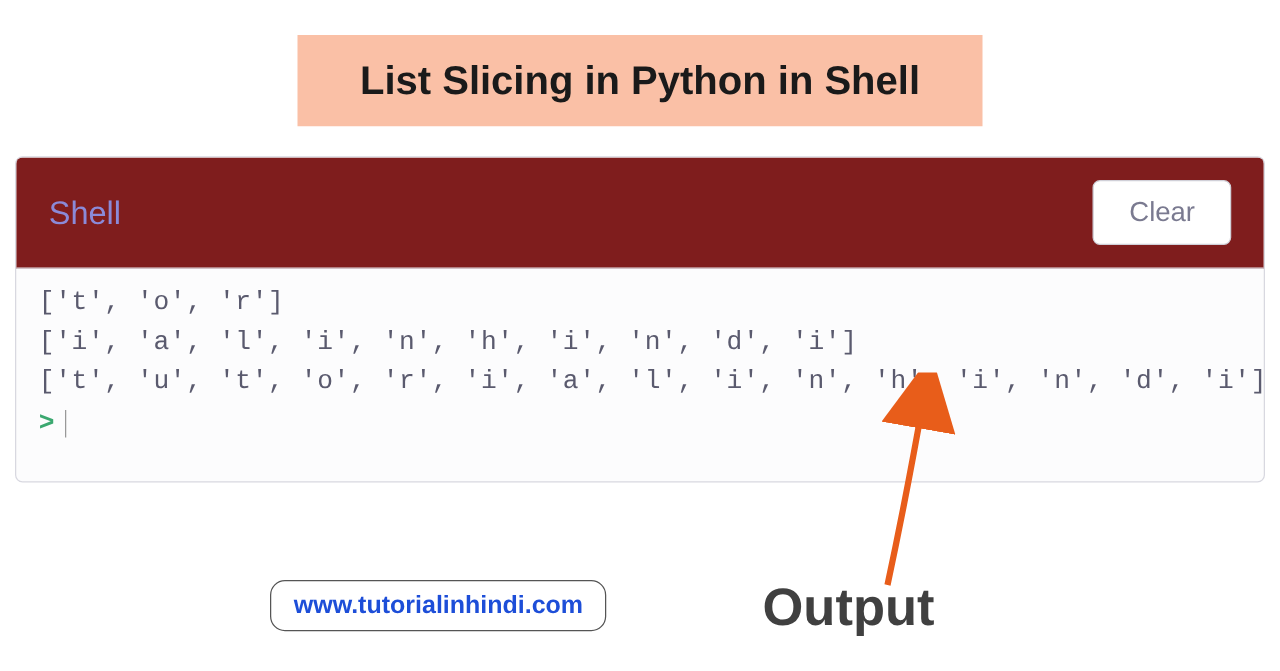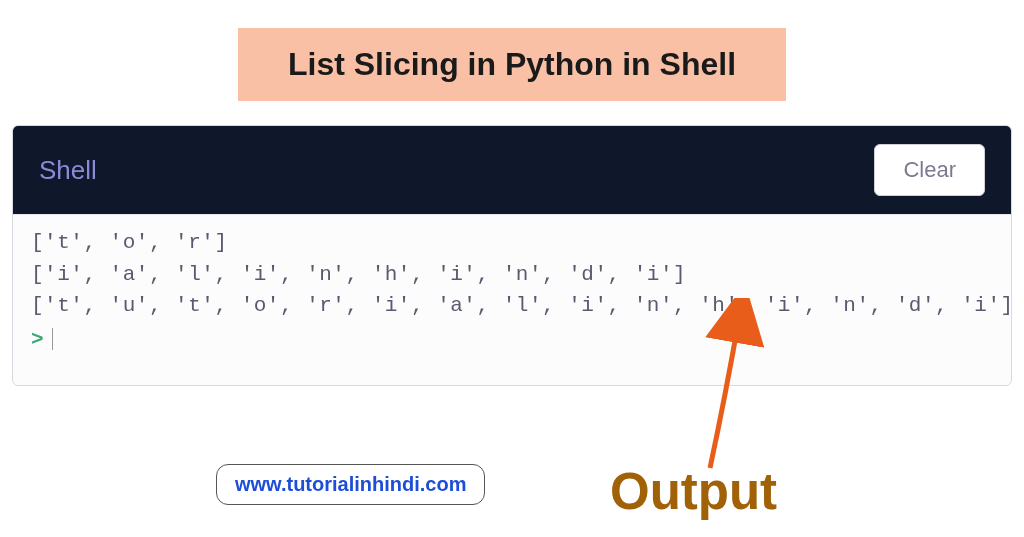--- a/index.html
+++ b/index.html
@@ -32,21 +32,21 @@
       border-radius: 6px;
       background: #fcfcfd;
       overflow: hidden;
     }
     .console-header {
       display: flex;
       justify-content: space-between;
       align-items: center;
       padding: 18px 26px;
       border-bottom: 1px solid #e5e5ec;
-      background: #0f172a;
+      background: #7f1d1d;
     }
     .shell-label {
       color: #8b8ad8;
       font-size: 26px;
       font-weight: 500;
       font-family: Arial, sans-serif;
     }
     .clear-button {
       border: 1px solid #d0d0d8;
       background: #ffffff;
@@ -93,23 +93,23 @@
       pointer-events: none;
     }
     .arrow-svg {
       width: 80px;
       height: 180px;
     }
     .output-label {
       position: absolute;
       left: 610px;
       top: 462px;
-      font-size: 51px;
+      font-size: 42px;
       font-weight: bold;
-      color: #a16207;
+      color: #404040;
     }
     .website-badge {
       position: absolute;
       left: 216px;
       top: 464px;
       border: 1.5px solid #555;
       border-radius: 12px;
       padding: 8px 18px;
       font-size: 20px;
       font-weight: bold;

